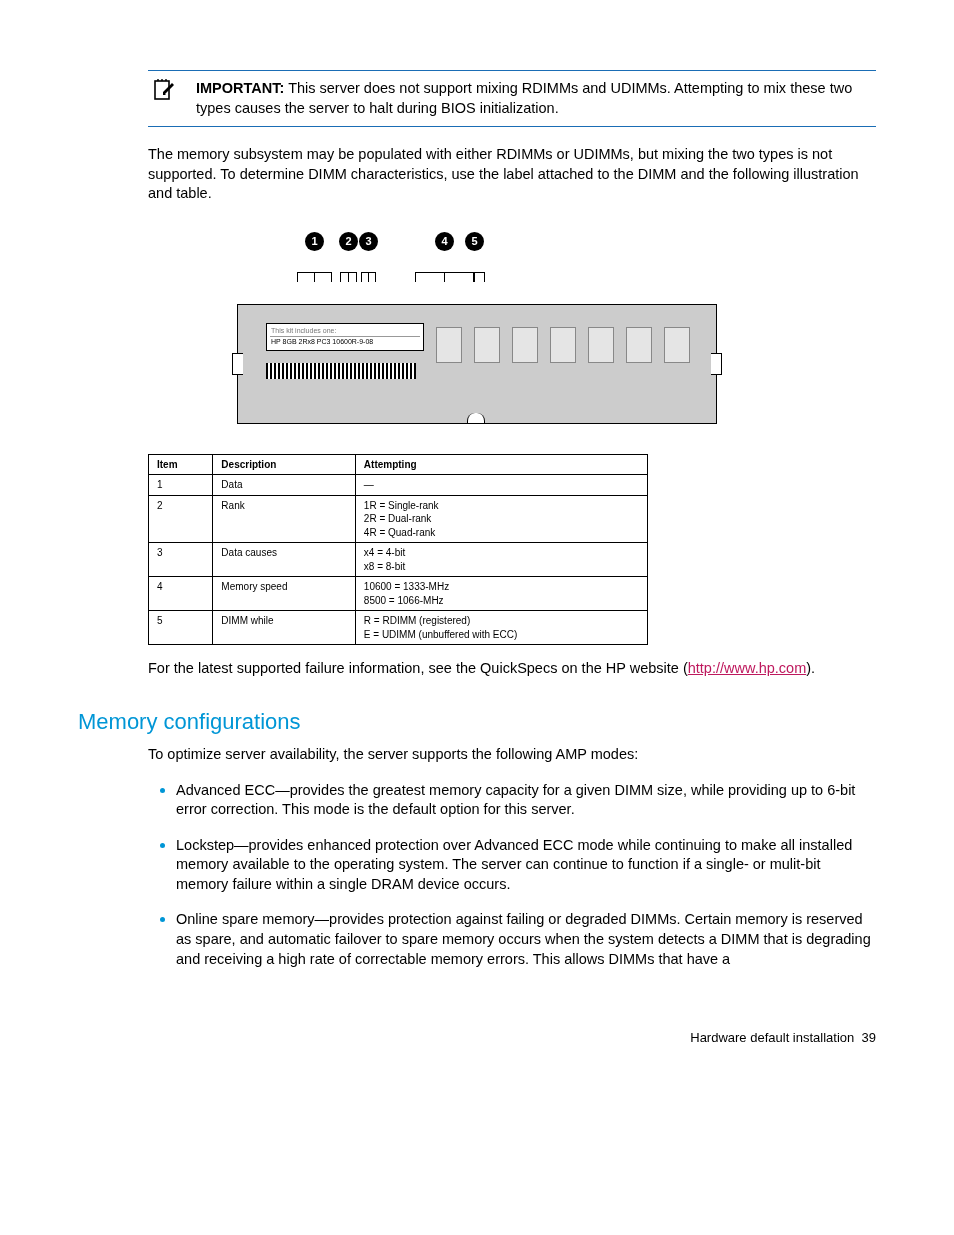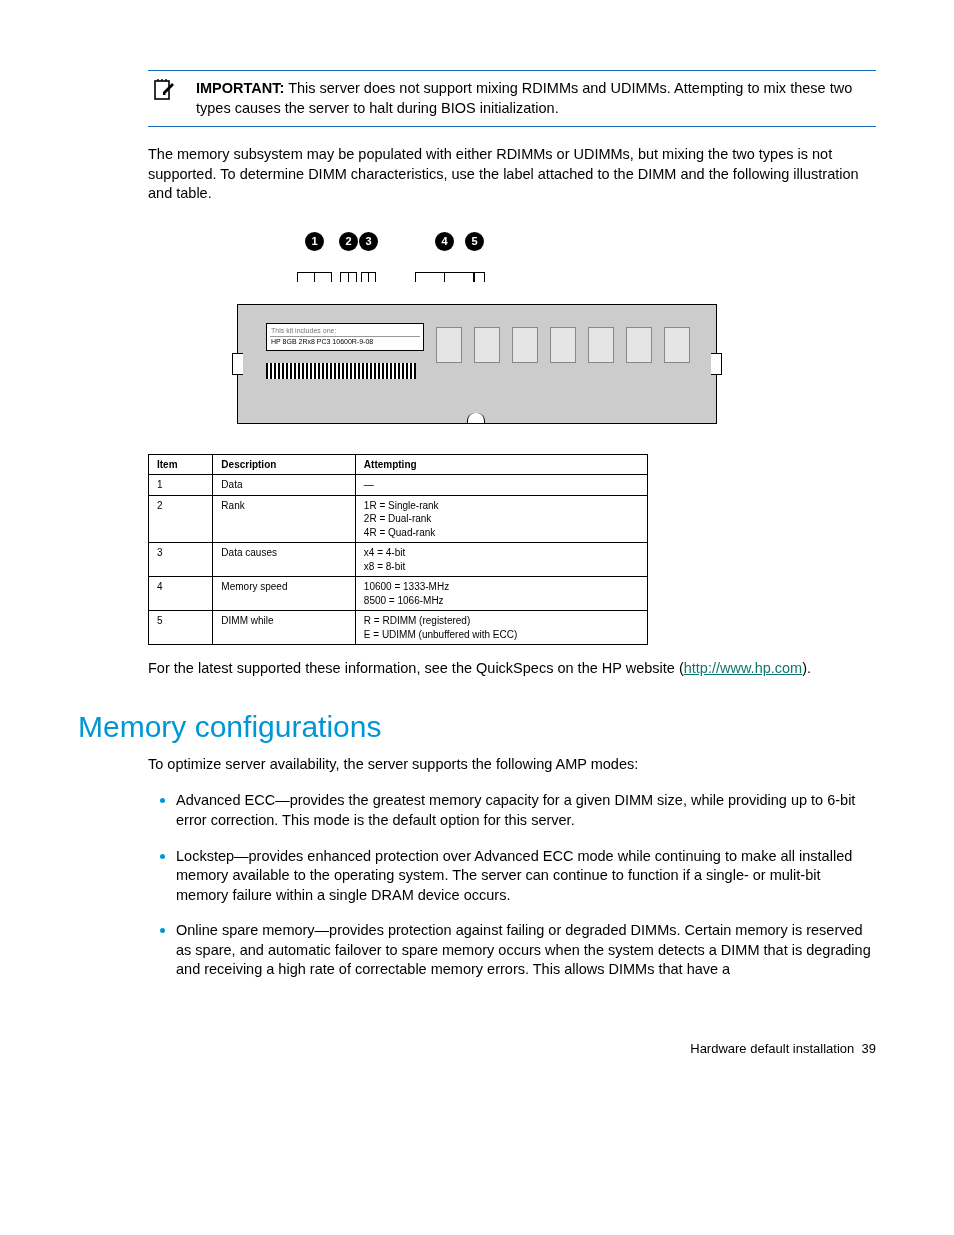--- a/index.html
+++ b/index.html
@@ -109,29 +109,29 @@
     padding: 3px 8px;
     text-align: left;
     vertical-align: top;
   }
   table.defs th { font-weight: bold; }
 
   h2.section {
     font-family: Arial, Helvetica, sans-serif;
     font-weight: normal;
     color: #0096d6;
-    font-size: 30px;
+    font-size: 22px;
     margin-top: 28px;
     margin-bottom: 8px;
     margin-left: 0;
   }
   ul.bullets { margin-left: 70px; padding-left: 28px; }
   ul.bullets li { margin-bottom: 14px; }
   ul.bullets li::marker { color:#0096d6; font-size:16px; }
-  a.link { color:#0f766e; text-decoration: underline; }
+  a.link { color:#be185d; text-decoration: underline; }
 
   .footer {
     text-align: right;
     font-size: 13px;
     margin-top: 60px;
   }
 </style>
 </head>
 <body>
 
@@ -240,21 +240,21 @@
       </tr>
       <tr>
         <td>5</td>
         <td>DIMM while</td>
         <td>R = RDIMM (registered)<br>E = UDIMM (unbuffered with ECC)</td>
       </tr>
     </tbody>
 </table>
 
 <p class="body-p">
-  <span>For the latest supported these information, see the QuickSpecs on the HP website (</span><a class="link">http://www.hp.com</a><span>).</span>
+  <span>For the latest supported failure information, see the QuickSpecs on the HP website (</span><a class="link">http://www.hp.com</a><span>).</span>
 </p>
 
 <h2 class="section">Memory configurations</h2>
 
 <p class="body-p" style="margin-top:6px">To optimize server availability, the server supports the following AMP modes:</p>
 
 <ul class="bullets">
   <li>Advanced ECC—provides the greatest memory capacity for a given DIMM size, while providing up to 6-bit error correction.  This mode is the default option for this server.</li>
   <li>Lockstep—provides enhanced protection over Advanced ECC mode while continuing to make all installed memory available to the operating system. The server can continue to function if a single- or mulit-bit memory failure within a single DRAM device occurs.</li>
   <li>Online spare memory—provides protection against failing or degraded DIMMs. Certain memory is reserved as spare, and automatic failover to spare memory occurs when the system detects a DIMM that is degrading and receiving a high rate of correctable memory errors. This allows DIMMs that have a</li>

